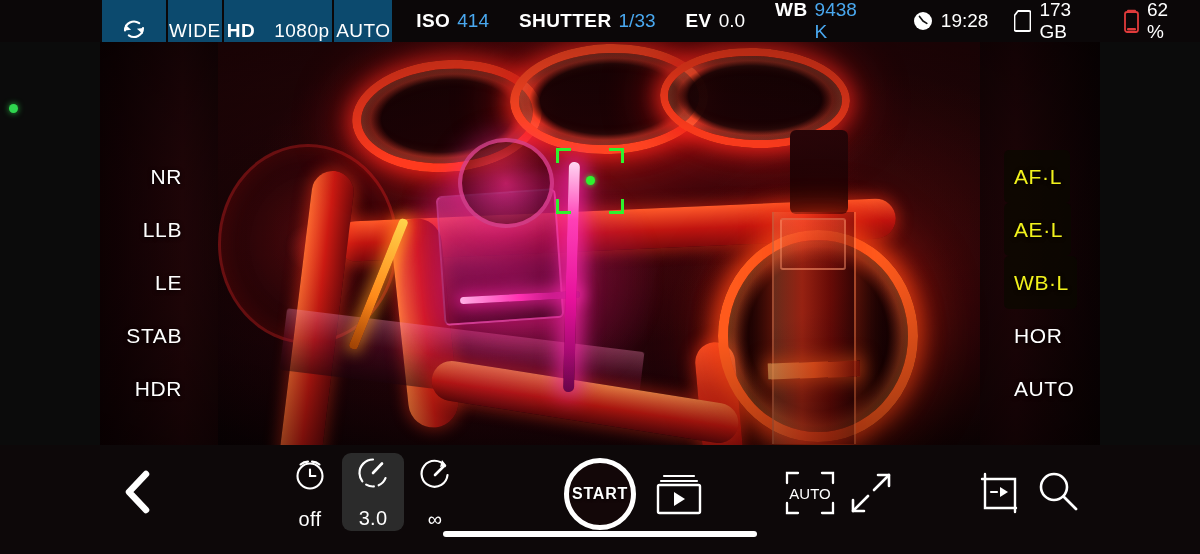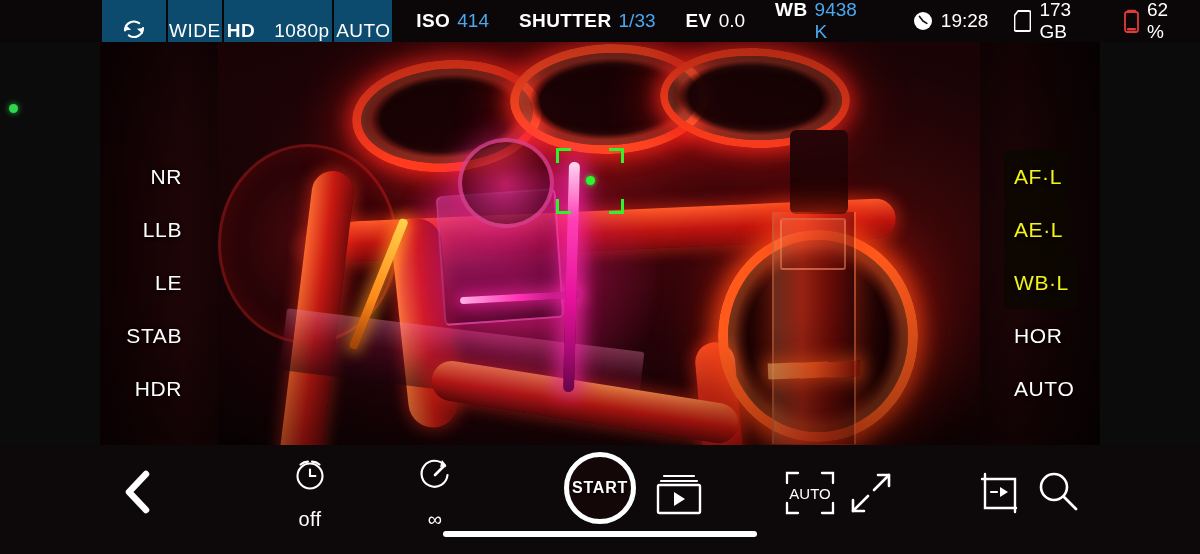--- a/index.html
+++ b/index.html
@@ -196,21 +196,21 @@
     background:#0d0809; z-index:40;
   }
   .tool { position:absolute; display:flex; flex-direction:column; align-items:center;
     justify-content:center; color:#fff; }
   .tool-cap { font-size:20px; margin-top:16px; color:#fff; letter-spacing:.3px; }
   #t-back { left:112px; top:14px; width:52px; height:66px; }
   #t-timer1 { left:283px; top:12px; width:54px; height:72px; }
   #t-timer2 { left:342px; top:8px; width:62px; height:78px;
               background:#2b2b2b; border-radius:9px; }
   #t-timer3 { left:408px; top:12px; width:54px; height:72px; }
-  #t-start { left:561px; top:4px; width:78px; height:78px; }
+  #t-start { left:561px; top:10px; width:78px; height:78px; }
   #t-gallery { left:651px; top:24px; width:56px; height:50px; }
   #t-auto { left:782px; top:22px; width:56px; height:52px; }
   #t-resize { left:845px; top:22px; width:52px; height:52px; }
   #t-crop { left:972px; top:22px; width:54px; height:52px; }
   #t-search { left:1033px; top:20px; width:50px; height:52px; }
 
   #start-ring {
     width:72px; height:72px; border-radius:50%; border:5px solid #ffffff;
     display:flex; align-items:center; justify-content:center;
     background:rgba(40,5,8,.25);
@@ -381,20 +381,29 @@
         <svg width="36" height="36" viewBox="0 0 36 36">
           <circle cx="18" cy="20" r="12.5" fill="none" stroke="#fff" stroke-width="2.1"></circle>
           <path d="M18 13.5 V20 h5.4" fill="none" stroke="#fff" stroke-width="2.1" stroke-linecap="round"></path>
           <path d="M8.5 8.5 A12 12 0 0 1 16 5.6" fill="none" stroke="#fff" stroke-width="2.1" stroke-linecap="round"></path>
           <path d="M27.5 8.5 A12 12 0 0 0 20 5.6" fill="none" stroke="#fff" stroke-width="2.1" stroke-linecap="round"></path>
         </svg>
       </span>
       <span class="tool-cap">off</span>
     </div>
 
+    <div class="tool" id="t-timer2">
+      <span>
+        <svg width="36" height="36" viewBox="0 0 36 36">
+          <path d="M18 4.5 a13.5 13.5 0 1 0 13.4 12" fill="none" stroke="#fff" stroke-width="2.2" stroke-linecap="round" stroke-dasharray="30 5 8 5 10 200"></path>
+          <path d="M18 18 L27 8.5" fill="none" stroke="#fff" stroke-width="2.6" stroke-linecap="round"></path>
+        </svg>
+      </span>
+      <span class="tool-cap">3.0</span>
+    </div>
 
     <div class="tool" id="t-timer3">
       <span>
         <svg width="36" height="36" viewBox="0 0 36 36">
           <path d="M28 10 A13 13 0 1 0 30.5 19" fill="none" stroke="#fff" stroke-width="2.2" stroke-linecap="round"></path>
           <path d="M18 19 L26.5 10.5" fill="none" stroke="#fff" stroke-width="2.6" stroke-linecap="round"></path>
           <path d="M25 4 l4.5 5.5 -6.5 1.6z" fill="#fff"></path>
         </svg>
       </span>
       <span class="tool-cap">∞</span>

